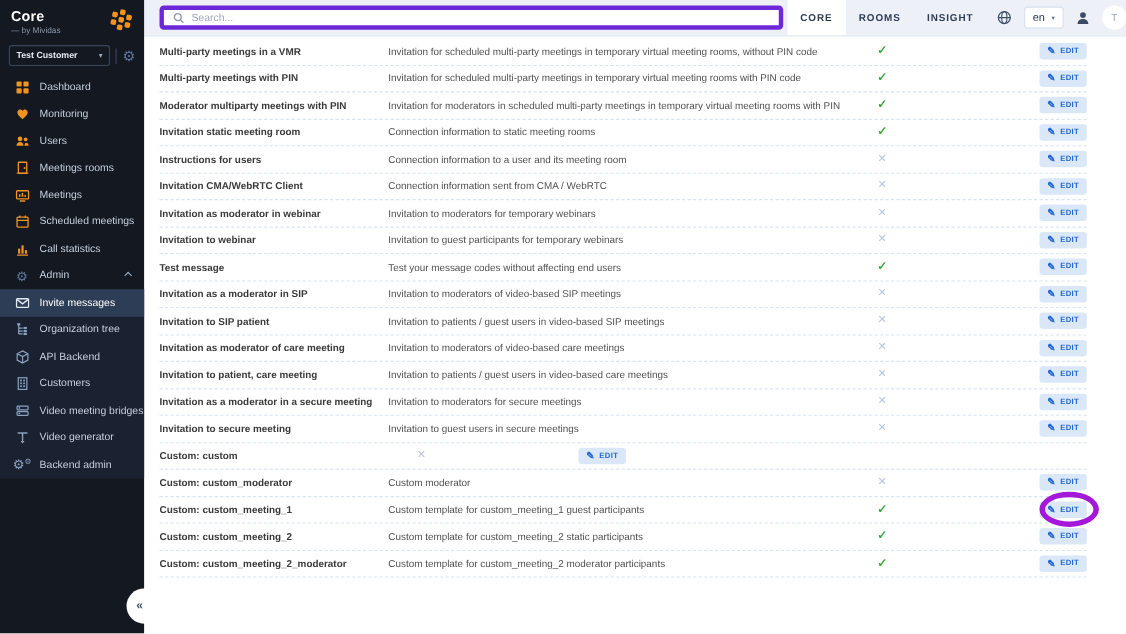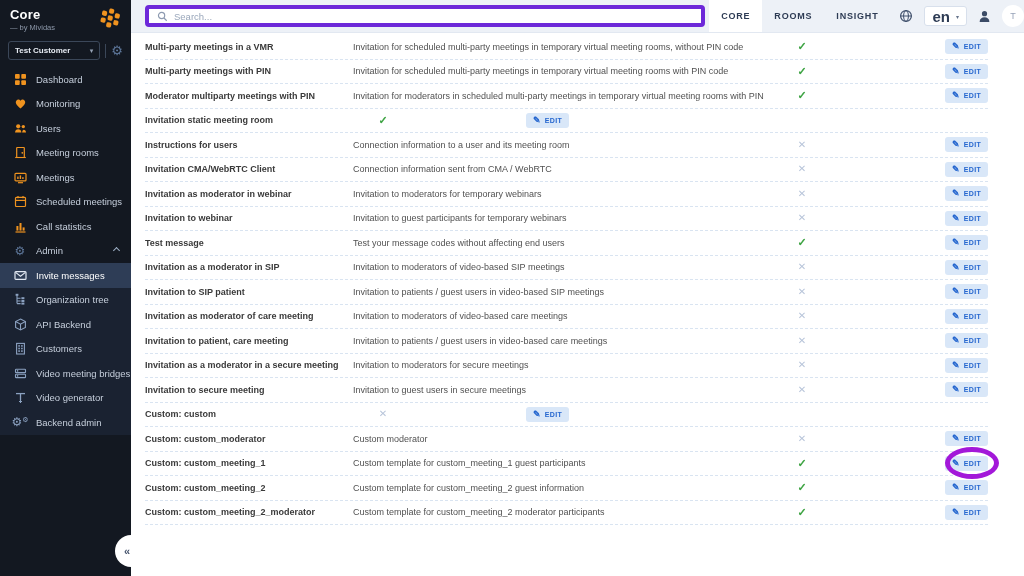--- a/index.html
+++ b/index.html
@@ -38,21 +38,21 @@
   .search-wrap { margin-left:14px; width:603px; height:22px; background:#fff; border:4px solid #6d28d9; border-radius:4px; display:flex; align-items:center; gap:6px; padding:0 8px; }
   .search-wrap svg { width:11px; height:11px; flex:0 0 11px; }
   .search-input { border:none; outline:none; flex:1; font-size:9.5px; color:#333; background:transparent; font-family:inherit; }
   .search-input::placeholder { color:#9aa7bb; }
   .tabs { display:flex; height:100%; margin-left:4px; }
   .tab { padding:0 12px; display:flex; align-items:center; font-size:9px; font-weight:bold; letter-spacing:.8px; color:#2d3b54; cursor:pointer; background:transparent; border:none; font-family:inherit; }
   .tab.active { background:#ffffff; }
   .header-right { display:flex; align-items:center; gap:11px; margin-left:9px; }
   .globe svg { width:14px; height:14px; display:block; }
   .lang-box { background:#fff; border:1px solid #d8e0ec; border-radius:3px; height:20px; padding:0 7px; display:flex; align-items:center; gap:6px; }
-  .lang-box .val { font-size:15px; color:#2d3b54;font-weight:bold; }
+  .lang-box .val { font-size:10px; color:#2d3b54; }
   .lang-box .caret { font-size:6px; color:#66748c; }
   .acct svg { width:13px; height:13px; display:block; }
   .avatar { width:22px; height:22px; border-radius:50%; background:#ffffff; display:flex; align-items:center; justify-content:center; font-size:9px; color:#97a3b8; }
 
   
   .table { position:absolute; left:131px; top:33px; right:0; bottom:0; background:#fff; padding:2px 36px 0 14px; }
   .trow { display:flex; align-items:center; height:24.5px; border-bottom:1px dashed #d9e4f1; }
   .cell-name { width:208px; font-size:9px; font-weight:bold; color:#3a3a3a; padding-right:6px; }
   .cell-desc { flex:1; font-size:9px; color:#515151; }
   .cell-status { width:60px; text-align:center; margin-right:110px; line-height:1; }
@@ -125,21 +125,21 @@
         <span>Users</span>
       </div>
       <div class="nav-item">
         <span class="icon-slot">
           <svg viewBox="0 0 13 13">
             <rect x="2.7" y="1.5" width="7.6" height="10" rx="0.5" fill="none" stroke="currentColor" stroke-width="1.2"></rect>
             <circle cx="8.3" cy="6.8" r="0.9" fill="currentColor"></circle>
             <path d="M1.2 11.5 h10.6" stroke="currentColor" stroke-width="1.1"></path>
           </svg>
         </span>
-        <span>Meeting rooms</span>
+        <span>Meetings rooms</span>
       </div>
       <div class="nav-item">
         <span class="icon-slot">
           <svg viewBox="0 0 13 13">
             <rect x="1" y="2.4" width="11" height="7.4" rx="0.9" fill="none" stroke="currentColor" stroke-width="1.2"></rect>
             <path d="M4 11.7 h5" stroke="currentColor" stroke-width="1.2"></path>
             <rect x="3.2" y="5.6" width="1.4" height="2.4" fill="currentColor"></rect>
             <rect x="5.7" y="4.4" width="1.4" height="3.6" fill="currentColor"></rect>
             <rect x="8.2" y="6.2" width="1.4" height="1.8" fill="currentColor"></rect>
           </svg>
@@ -333,20 +333,21 @@
       <div class="cell-status ok">✓</div>
       <div class="cell-action">
         <button class="edit-btn">
           <span class="pencil">✎</span>
           <span>EDIT</span>
         </button>
       </div>
     </div>
     <div class="trow">
       <div class="cell-name">Invitation static meeting room</div>
+      <div class="cell-desc">Connection information to static meeting rooms</div>
       <div class="cell-status ok">✓</div>
       <div class="cell-action">
         <button class="edit-btn">
           <span class="pencil">✎</span>
           <span>EDIT</span>
         </button>
       </div>
     </div>
     <div class="trow">
       <div class="cell-name">Instructions for users</div>
@@ -497,21 +498,21 @@
       <div class="cell-action">
         <button class="edit-btn">
           <span class="pencil">✎</span>
           <span>EDIT</span>
         </button>
       <div class="annotation-ellipse" style="border-color: rgb(163, 24, 217);"></div>
       </div>
     </div>
     <div class="trow">
       <div class="cell-name">Custom: custom_meeting_2</div>
-      <div class="cell-desc">Custom template for custom_meeting_2 guest information</div>
+      <div class="cell-desc">Custom template for custom_meeting_2 static participants</div>
       <div class="cell-status ok">✓</div>
       <div class="cell-action">
         <button class="edit-btn">
           <span class="pencil">✎</span>
           <span>EDIT</span>
         </button>
       </div>
     </div>
     <div class="trow">
       <div class="cell-name">Custom: custom_meeting_2_moderator</div>

